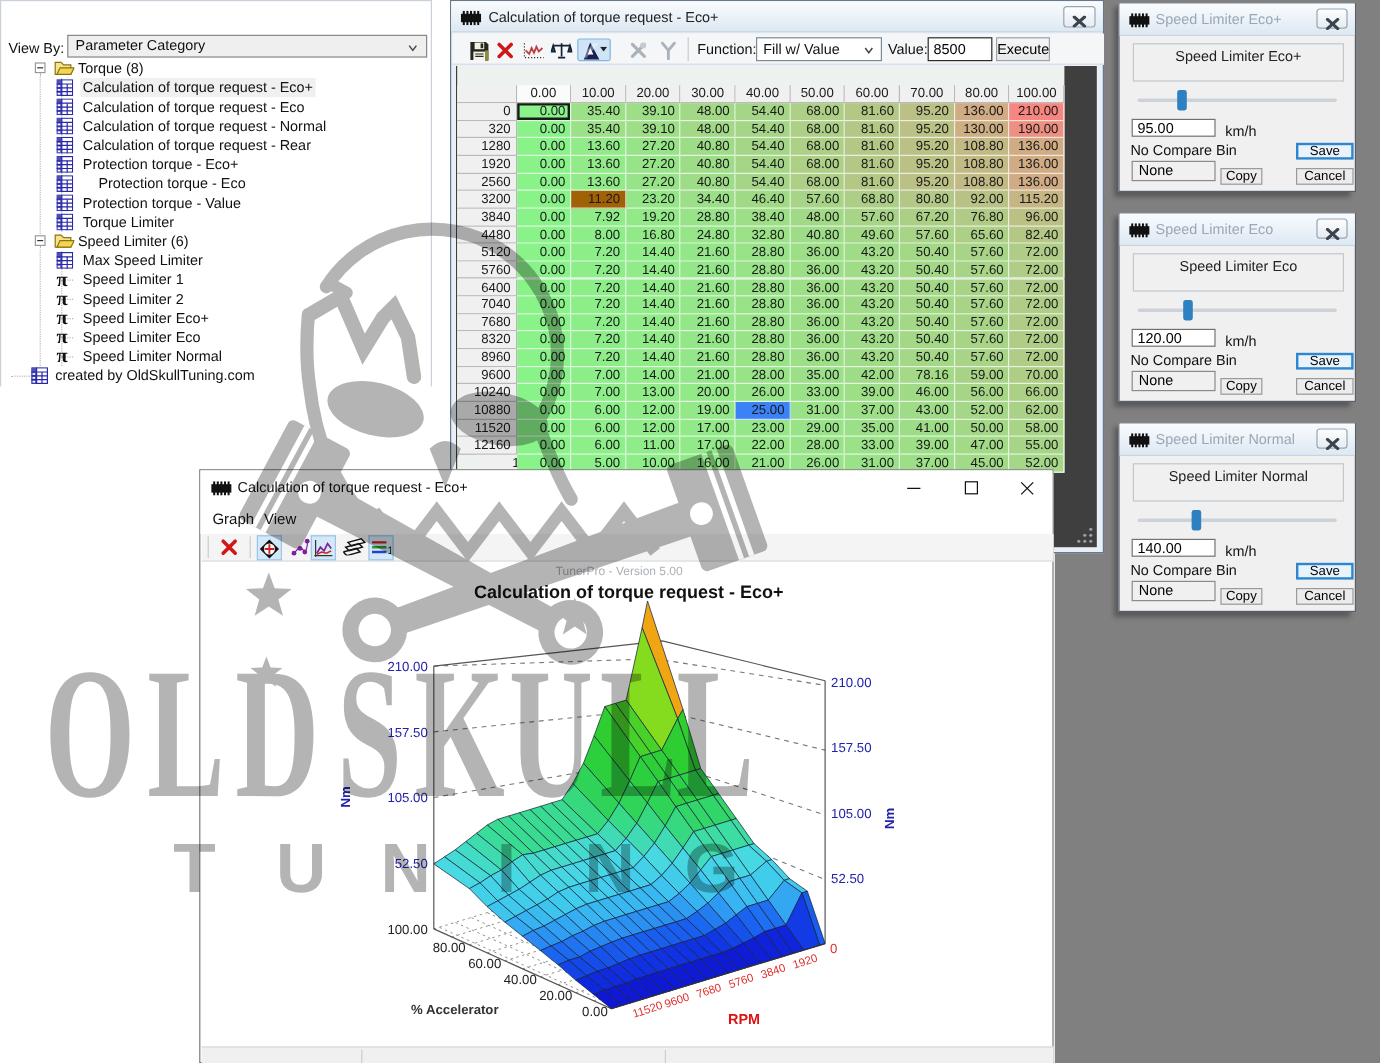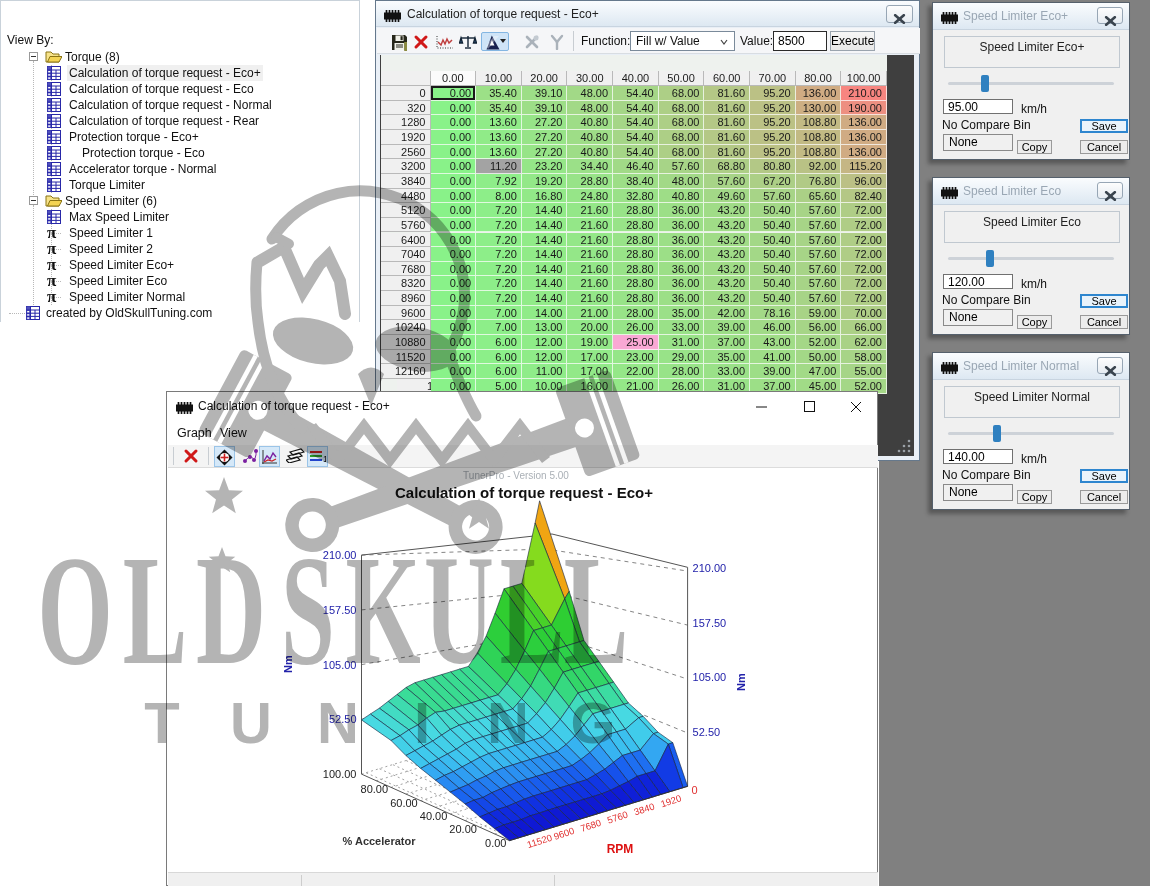--- a/index.html
+++ b/index.html
@@ -88,20 +88,23 @@
 .swcopy { position:absolute; left:84px; top:137px; width:35px; height:14px; background:#ececec; border:1px solid #9a9a9a;
   font-size:11px; text-align:center; line-height:12px; }
 .swcancel { position:absolute; left:147px; top:137px; width:48px; height:14px; background:#ececec; border:1px solid #9a9a9a;
   font-size:11px; text-align:center; line-height:12px; }
 </style></head>
 <body>
 <div class="whitebg"></div>
 
 <div class="tree">
   <div class="viewby">View By:</div>
+  <div class="vbdrop">Parameter Category<svg class="vbchev" viewBox="0 0 8 8">
+        <polyline points="1,2 4,6 7,2" fill="none" stroke="#444" stroke-width="1.2"></polyline>
+      </svg></div>
   <div class="dotv" style="left:32px;top:60px;height:144px"></div>
     <div class="dotv" style="left:32px;top:204px;height:112px"></div>
     <div class="dotv" style="left:50px;top:64px;height:128px"></div>
     <div class="dotv" style="left:50px;top:208px;height:96px"></div>
     <div class="trow" style="top:48px">
       <div class="ebox" style="left:28px"></div>
       <span class="ticon" style="left:44px"><svg width="17" height="13" viewBox="0 0 17 13">
           <path d="M1 12 L1 2 L6 2 L8 4 L14 4 L14 12 Z" fill="#f7e38a" stroke="#8a7414"></path>
           <path d="M2.5 12 L5 6.5 L17 6.5 L14 12 Z" fill="#f3d453" stroke="#8a7414"></path>
         </svg></span>
@@ -238,21 +241,21 @@
             <line x1="0" y1="10.4" x2="14" y2="10.4"></line>
             <line x1="4.5" y1="0" x2="4.5" y2="14"></line>
             <line x1="9" y1="4" x2="9" y2="14"></line>
           </g>
           <g fill="#fff">
             <rect x="1.2" y="5" width="2" height="1.4"></rect>
             <rect x="1.2" y="8.2" width="2" height="1.4"></rect>
             <rect x="1.2" y="11.4" width="2" height="1.4"></rect>
           </g>
         </svg></span>
-      <span class="tlabel" style="left:66px;padding:0 2px">Accelerator torque - Normal</span>
+      <span class="tlabel" style="left:66px;padding:0 2px">Protection torque - Value</span>
     </div>
     <div class="trow" style="top:176px">
       <span class="doth" style="left:50px;top:8px;width:10px"></span>
       <span class="ticon" style="left:46px"><svg width="14" height="14" viewBox="0 0 14 14">
           <rect x="0.5" y="0.5" width="13" height="13" fill="#fff" stroke="#2828a8"></rect>
           <rect x="0.5" y="0.5" width="4" height="13" fill="#5050bc"></rect>
           <g stroke="#2828a8" stroke-width="1">
             <line x1="0" y1="4" x2="14" y2="4"></line>
             <line x1="0" y1="7.2" x2="14" y2="7.2"></line>
             <line x1="0" y1="10.4" x2="14" y2="10.4"></line>
@@ -508,21 +511,21 @@
           <div class="gc" style="left:232.60px;width:45.65px;background:#a5d687;">54.40</div>
           <div class="gc" style="left:278.25px;width:45.65px;background:#adcf86;">68.00</div>
           <div class="gc" style="left:323.90px;width:45.65px;background:#b4c886;">81.60</div>
           <div class="gc" style="left:369.55px;width:45.65px;background:#bbc185;">95.20</div>
           <div class="gc" style="left:415.20px;width:45.65px;background:#c2ba84;">108.80</div>
           <div class="gc" style="left:460.85px;width:45.65px;background:#d0ab83;">136.00</div>
         </div>
         <div class="grow" style="top:88.25px;height:14.65px">
           <div class="gc ghr" style="left:0;width:50.00px">3200</div>
           <div class="gc" style="left:50.00px;width:45.65px;background:#89f289;">0.00</div>
-          <div class="gc" style="left:95.65px;width:45.65px;background:#a3a3a3;">11.20</div>
+          <div class="gc" style="left:95.65px;width:45.65px;background:#a16207;">11.20</div>
           <div class="gc" style="left:141.30px;width:45.65px;background:#95e688;">23.20</div>
           <div class="gc" style="left:186.95px;width:45.65px;background:#9be088;">34.40</div>
           <div class="gc" style="left:232.60px;width:45.65px;background:#a1da87;">46.40</div>
           <div class="gc" style="left:278.25px;width:45.65px;background:#a7d487;">57.60</div>
           <div class="gc" style="left:323.90px;width:45.65px;background:#adce86;">68.80</div>
           <div class="gc" style="left:369.55px;width:45.65px;background:#b3c886;">80.80</div>
           <div class="gc" style="left:415.20px;width:45.65px;background:#b9c285;">92.00</div>
           <div class="gc" style="left:460.85px;width:45.65px;background:#c5b684;">115.20</div>
         </div>
         <div class="grow" style="top:102.90px;height:14.65px">
@@ -667,21 +670,21 @@
           <div class="gc" style="left:369.55px;width:45.65px;background:#a1da87;">46.00</div>
           <div class="gc" style="left:415.20px;width:45.65px;background:#a6d587;">56.00</div>
           <div class="gc" style="left:460.85px;width:45.65px;background:#acd086;">66.00</div>
         </div>
         <div class="grow" style="top:264.05px;height:14.65px">
           <div class="gc ghr" style="left:0;width:50.00px">10880</div>
           <div class="gc" style="left:50.00px;width:45.65px;background:#89f289;">0.00</div>
           <div class="gc" style="left:95.65px;width:45.65px;background:#8cef89;">6.00</div>
           <div class="gc" style="left:141.30px;width:45.65px;background:#8fec88;">12.00</div>
           <div class="gc" style="left:186.95px;width:45.65px;background:#93e888;">19.00</div>
-          <div class="gc" style="left:232.60px;width:45.65px;background:#f9a8d4;">25.00</div>
+          <div class="gc" style="left:232.60px;width:45.65px;background:#3b82f6;">25.00</div>
           <div class="gc" style="left:278.25px;width:45.65px;background:#99e288;">31.00</div>
           <div class="gc" style="left:323.90px;width:45.65px;background:#9cdf87;">37.00</div>
           <div class="gc" style="left:369.55px;width:45.65px;background:#a0dc87;text-align:right;">43.00</div>
           <div class="gc" style="left:415.20px;width:45.65px;background:#a4d787;">52.00</div>
           <div class="gc" style="left:460.85px;width:45.65px;background:#a9d286;">62.00</div>
         </div>
         <div class="grow" style="top:278.70px;height:14.65px">
           <div class="gc ghr" style="left:0;width:50.00px">11520</div>
           <div class="gc" style="left:50.00px;width:45.65px;background:#89f289;">0.00</div>
           <div class="gc" style="left:95.65px;width:45.65px;background:#8cef89;">6.00</div>

